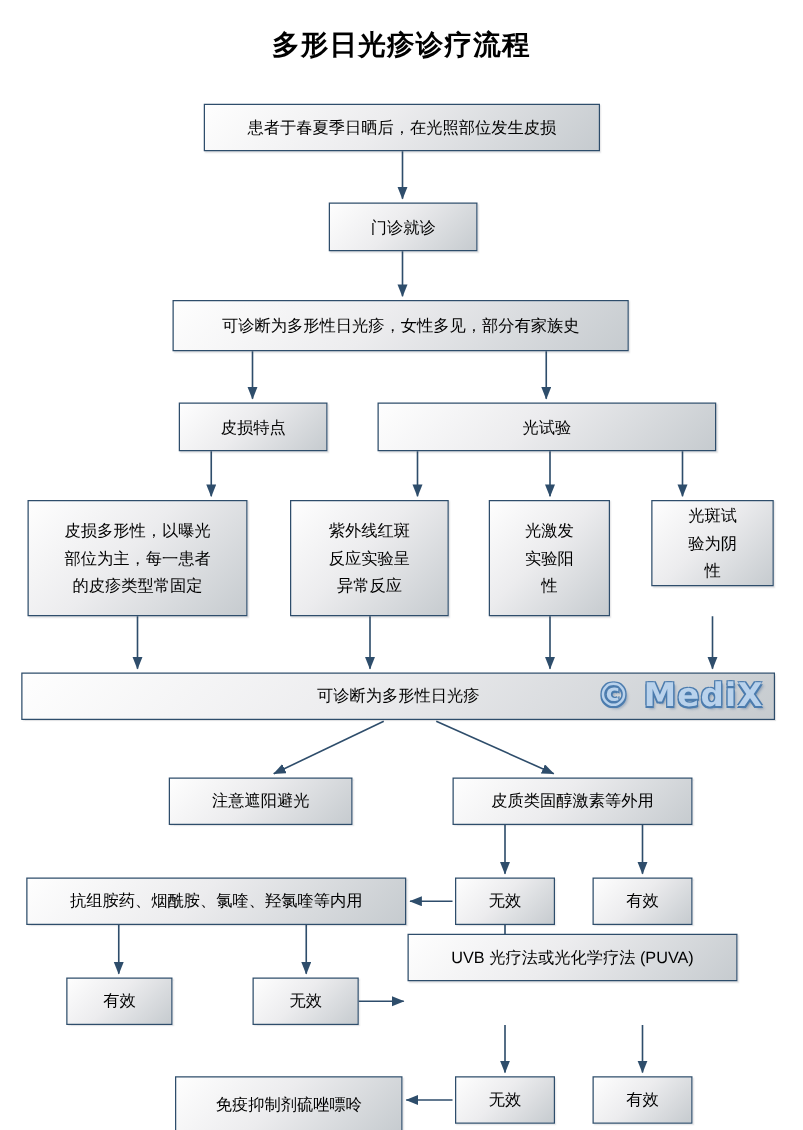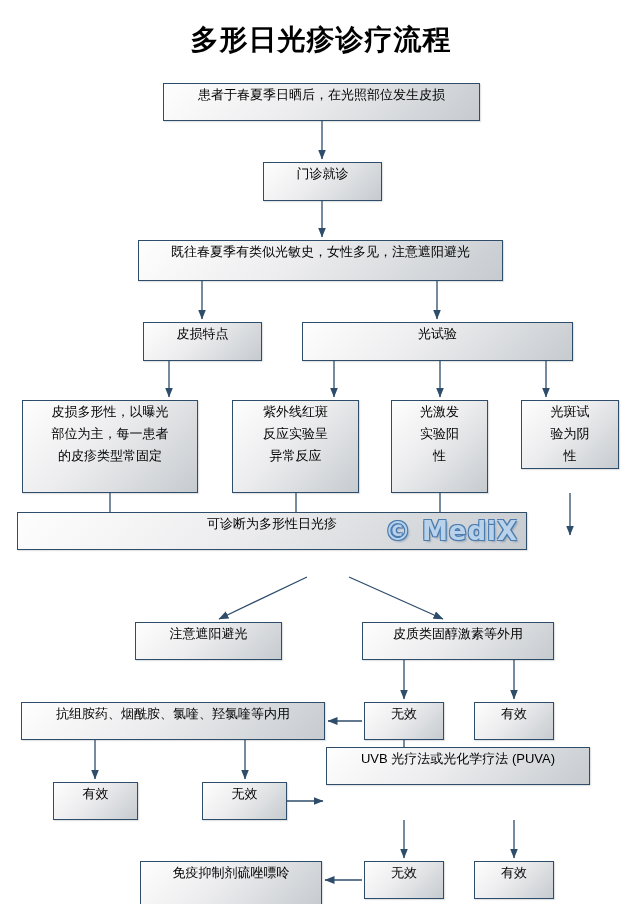--- a/index.html
+++ b/index.html
@@ -14,39 +14,39 @@
     height: 904px;
     background: #ffffff;
     overflow: hidden;
   }
   .page-title {
     position: absolute;
     top: 21px;
     left: 0;
     width: 100%;
     text-align: center;
-    font-size: 28px;
+    font-size: 22px;
     font-weight: bold;
     color: #000000;
     letter-spacing: 1px;
   }
   .arrow-layer {
     position: absolute;
     left: 0;
     top: 0;
     width: 642px;
     height: 904px;
   }
   .box {
     position: absolute;
     box-sizing: border-box;
     border: 1.5px solid #2e4d6b;
     background: linear-gradient(135deg, #fefefe 0%, #ececee 45%, #c6cbcf 100%);
     display: flex;
-    align-items: flex-start;
+    align-items: center;
     justify-content: center;
     text-align: center;
     font-size: 13px;
     color: #000000;
     box-shadow: 1px 1px 1px rgba(60,70,80,0.15);
   }
   .lbl {
     white-space: pre-line;
     line-height: 22px;
     display: block;
@@ -113,21 +113,21 @@
 
   <div class="box" style="left:163px;top:83px;width:317px;height:38px">
     <span class="lbl">患者于春夏季日晒后，在光照部位发生皮损</span>
   </div>
 
   <div class="box" style="left:263px;top:162px;width:119px;height:39px">
     <span class="lbl">门诊就诊</span>
   </div>
 
   <div class="box" style="left:138px;top:240px;width:365px;height:41px">
-    <span class="lbl">既往春夏季有类似光敏史，女性多见，注意遮阳避光</span>
+    <span class="lbl">可诊断为多形性日光疹，女性多见，部分有家族史</span>
   </div>
 
   <div class="box" style="left:143px;top:322px;width:119px;height:39px">
     <span class="lbl">皮损特点</span>
   </div>
 
   <div class="box" style="left:302px;top:322px;width:271px;height:39px">
     <span class="lbl">光试验</span>
   </div>
 
@@ -148,21 +148,21 @@
 实验阳
 性</span>
   </div>
 
   <div class="box" style="left:521px;top:400px;width:98px;height:69px">
     <span class="lbl">光斑试
 验为阴
 性</span>
   </div>
 
-  <div class="box" style="left:17px;top:512px;width:510px;height:38px">
+  <div class="box" style="left:17px;top:538px;width:603px;height:38px">
     <span class="lbl">可诊断为多形性日光疹</span>
     <span class="watermark">© MediX</span>
   </div>
 
   <div class="box" style="left:362px;top:622px;width:192px;height:38px">
     <span class="lbl">皮质类固醇激素等外用</span>
   </div>
 
   <div class="box" style="left:135px;top:622px;width:147px;height:38px">
     <span class="lbl">注意遮阳避光</span>

